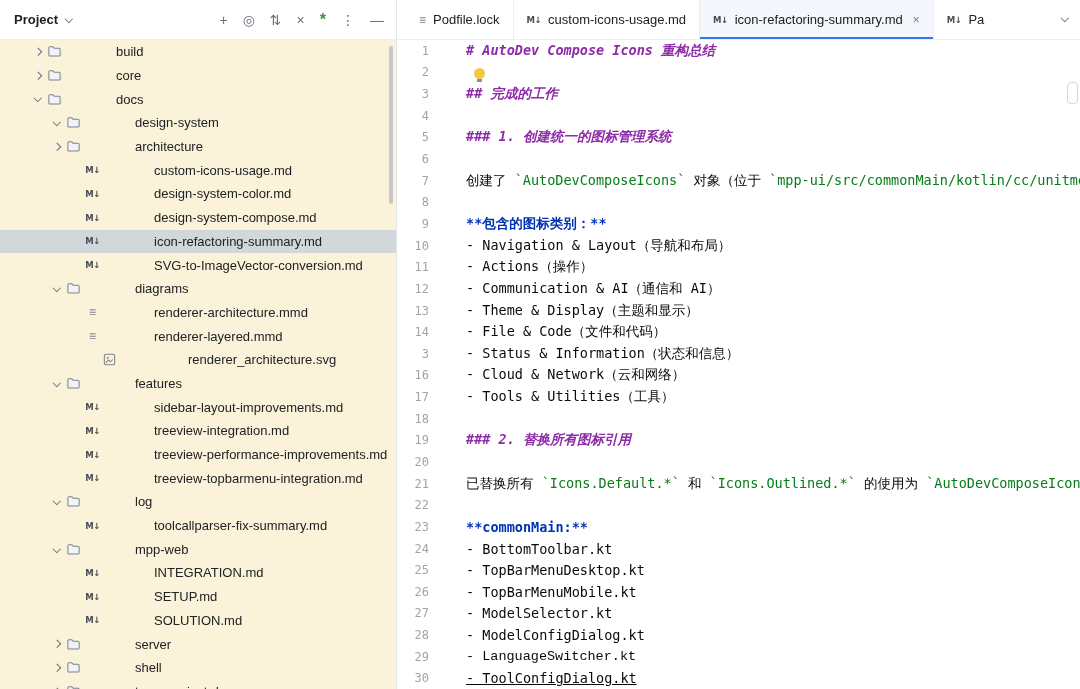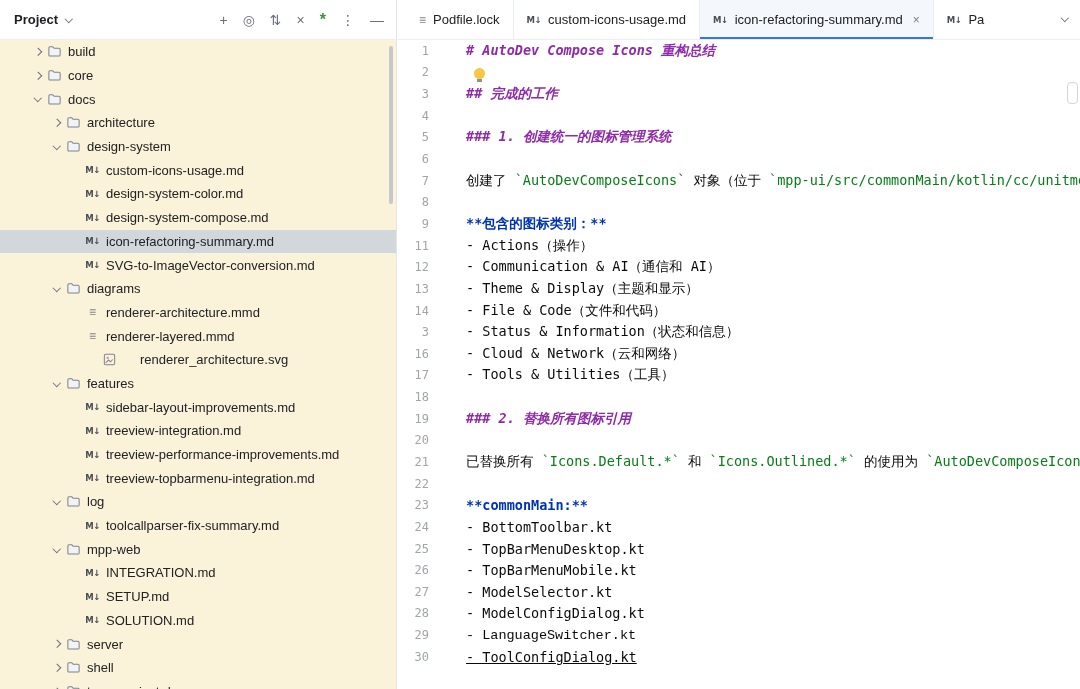--- a/index.html
+++ b/index.html
@@ -30,21 +30,21 @@
   .tree-row{display:flex;align-items:center;height:23.7px;cursor:default;}
   .tree-row.selected{background:var(--selection);}
   .slot{width:17px;min-width:17px;display:flex;justify-content:center;align-items:center;}
   .chev{display:inline-block;width:5.5px;height:5.5px;border:solid #6C707E;border-width:0 1.5px 1.5px 0;}
   .chev.down{transform:rotate(45deg);margin-top:-2px;}
   .chev.right{transform:rotate(-45deg);}
   .file-icon{width:17px;min-width:17px;height:16px;display:flex;justify-content:center;align-items:center;margin-right:5px;}
   .md-mini{font-family:"DejaVu Sans",sans-serif;font-size:8.5px;font-weight:bold;color:#494E57;
     letter-spacing:-0.5px;white-space:nowrap;}
   .mmd-mini{font-size:12px;color:#7F838A;line-height:1;}
-  .tree-label{white-space:nowrap;}
+  .tree-label{white-space:nowrap;margin-left:48px;}
   .tree-scrollbar{position:absolute;right:3px;top:46px;width:4px;height:158px;border-radius:2px;background:#C6C8CB;}
 
   
   .editor-pane{position:absolute;left:398px;top:0;right:0;height:689px;background:#fff;}
   .tabbar{position:relative;height:40px;border-bottom:1px solid #EDEEF0;display:flex;
     align-items:stretch;padding-left:8px;background:#fff;}
   .tabs{display:flex;align-items:stretch;overflow:hidden;flex:1;}
   .tab{position:relative;display:flex;align-items:center;gap:7px;padding:0 13px;font-size:13px;
     color:#202124;border-right:1px solid #ECEDEF;white-space:nowrap;cursor:default;}
   .tab.active{background:#F4F7FB;}
@@ -118,39 +118,39 @@
           </span>
           <span class="file-icon">
             <svg width="15" height="15" viewBox="0 0 16 16">
               <path d="M2 4.2c0-.7.5-1.2 1.2-1.2h3l1.4 1.6h5.2c.7 0 1.2.5 1.2 1.2v5.9c0 .7-.5 1.2-1.2 1.2H3.2c-.7 0-1.2-.5-1.2-1.2z" fill="#F1F3F6" stroke="#7F838A" stroke-width="1.1"></path>
             </svg>
           </span>
           <span class="tree-label">docs</span>
         </div>
         <div class="tree-row" style="padding-left: 48px;">
           <span class="slot">
+            <span class="chev down"></span>
+          </span>
+          <span class="file-icon">
+            <svg width="15" height="15" viewBox="0 0 16 16">
+              <path d="M2 4.2c0-.7.5-1.2 1.2-1.2h3l1.4 1.6h5.2c.7 0 1.2.5 1.2 1.2v5.9c0 .7-.5 1.2-1.2 1.2H3.2c-.7 0-1.2-.5-1.2-1.2z" fill="#F1F3F6" stroke="#7F838A" stroke-width="1.1"></path>
+            </svg>
+          </span>
+          <span class="tree-label">design-system</span>
+        </div>
+        <div class="tree-row" style="padding-left: 48px;">
+          <span class="slot">
             <span class="chev right"></span>
           </span>
           <span class="file-icon">
             <svg width="15" height="15" viewBox="0 0 16 16">
               <path d="M2 4.2c0-.7.5-1.2 1.2-1.2h3l1.4 1.6h5.2c.7 0 1.2.5 1.2 1.2v5.9c0 .7-.5 1.2-1.2 1.2H3.2c-.7 0-1.2-.5-1.2-1.2z" fill="#F1F3F6" stroke="#7F838A" stroke-width="1.1"></path>
             </svg>
           </span>
           <span class="tree-label">architecture</span>
-        </div>
-        <div class="tree-row" style="padding-left: 48px;">
-          <span class="slot">
-            <span class="chev down"></span>
-          </span>
-          <span class="file-icon">
-            <svg width="15" height="15" viewBox="0 0 16 16">
-              <path d="M2 4.2c0-.7.5-1.2 1.2-1.2h3l1.4 1.6h5.2c.7 0 1.2.5 1.2 1.2v5.9c0 .7-.5 1.2-1.2 1.2H3.2c-.7 0-1.2-.5-1.2-1.2z" fill="#F1F3F6" stroke="#7F838A" stroke-width="1.1"></path>
-            </svg>
-          </span>
-          <span class="tree-label">design-system</span>
         </div>
         <div class="tree-row" style="padding-left: 67px;">
           <span class="slot"></span>
           <span class="file-icon">
             <span class="md-mini">M↓</span>
           </span>
           <span class="tree-label">custom-icons-usage.md</span>
         </div>
         <div class="tree-row" style="padding-left: 67px;">
           <span class="slot"></span>
@@ -399,20 +399,24 @@
           </div>
           <div class="code-line">
             <span class="ln">8</span>
             <span class="lc" style="padding-left: 16px;"></span>
           </div>
           <div class="code-line">
             <span class="ln">9</span>
             <span class="lc" style="padding-left: 16px;"><span class="seg-b">**包含的图标类别：**</span></span>
           </div>
           <div class="code-line">
+            <span class="ln">10</span>
+            <span class="lc" style="padding-left: 16px;"><span class="seg">- Navigation &amp; Layout（导航和布局）</span></span>
+          </div>
+          <div class="code-line">
             <span class="ln">11</span>
             <span class="lc" style="padding-left: 16px;"><span class="seg">- Actions（操作）</span></span>
           </div>
           <div class="code-line">
             <span class="ln">12</span>
             <span class="lc" style="padding-left: 16px;"><span class="seg">- Communication &amp; AI（通信和 AI）</span></span>
           </div>
           <div class="code-line">
             <span class="ln">13</span>
             <span class="lc" style="padding-left: 16px;"><span class="seg">- Theme &amp; Display（主题和显示）</span></span>

